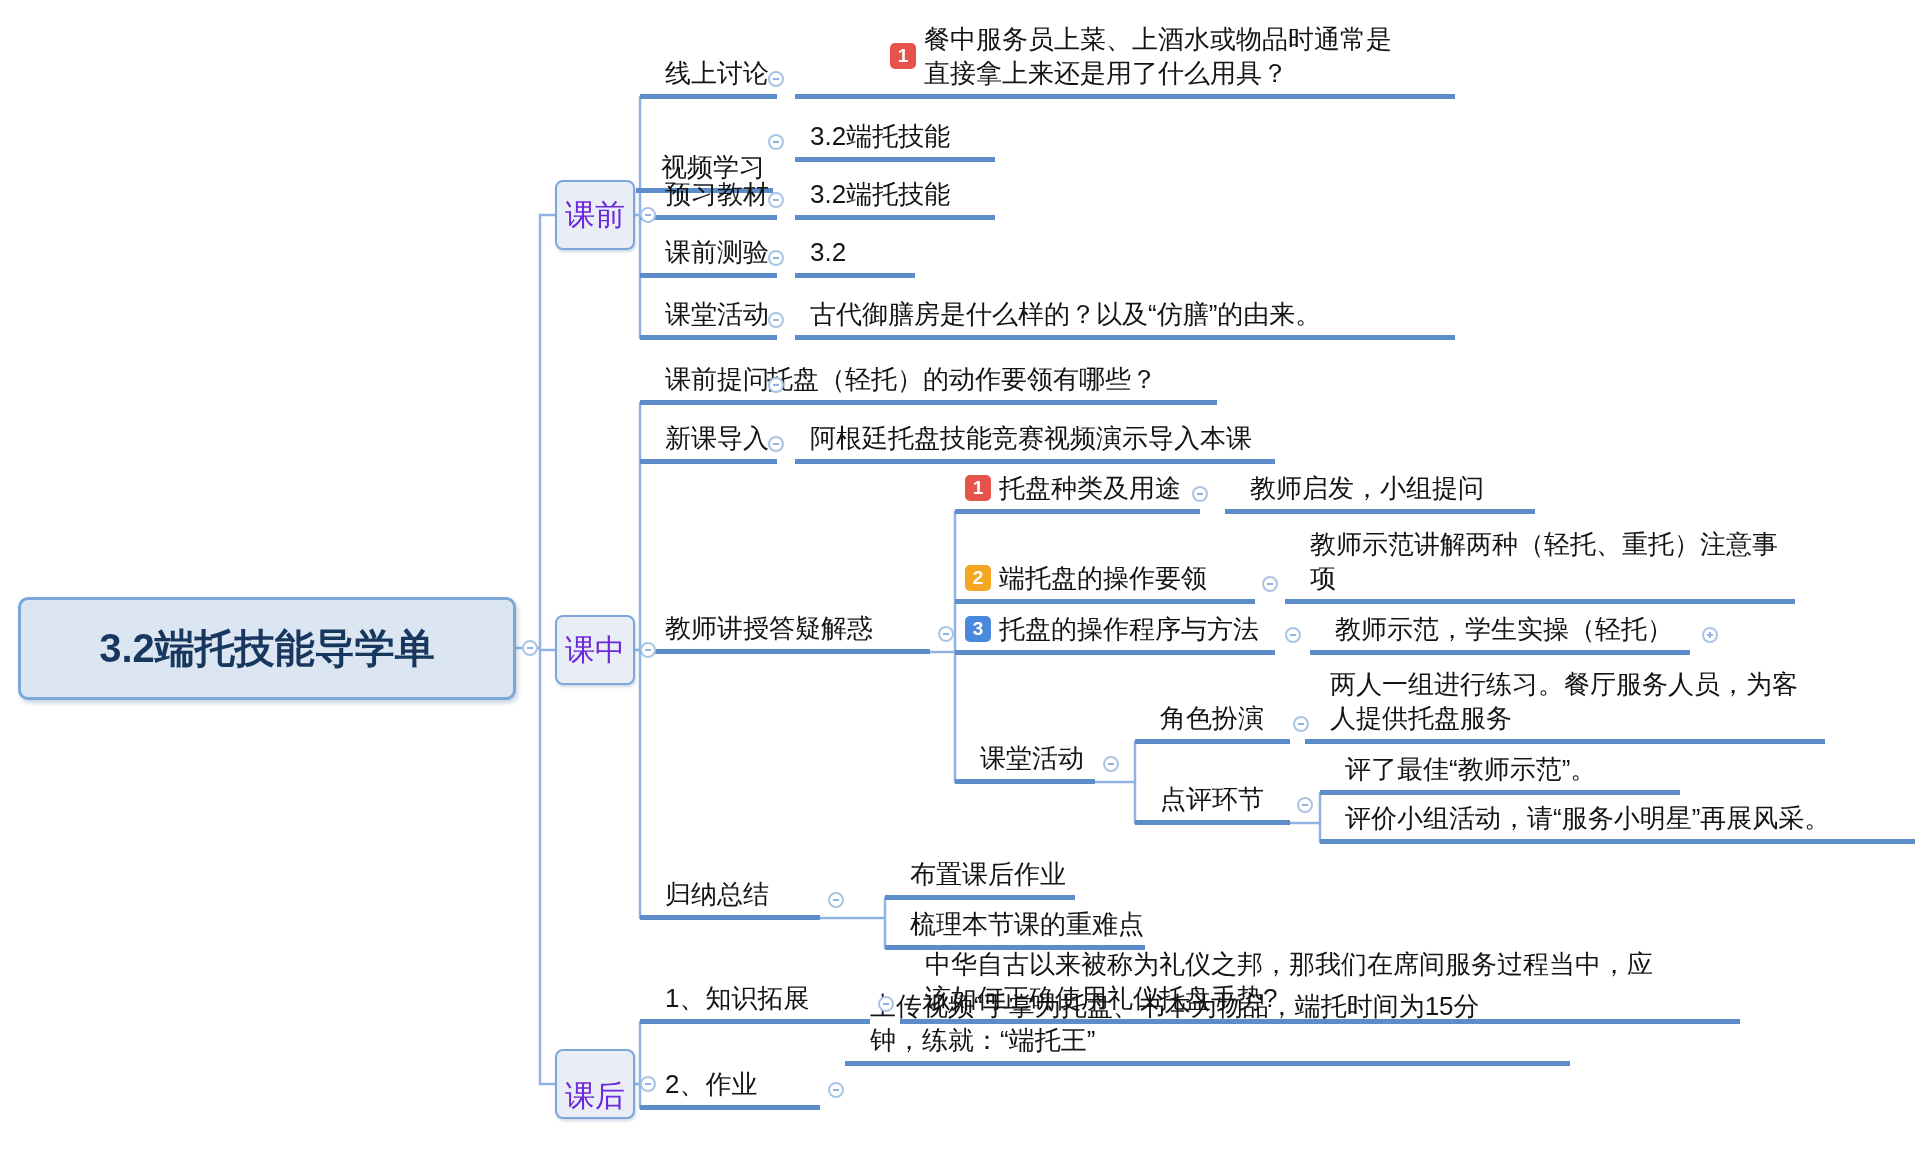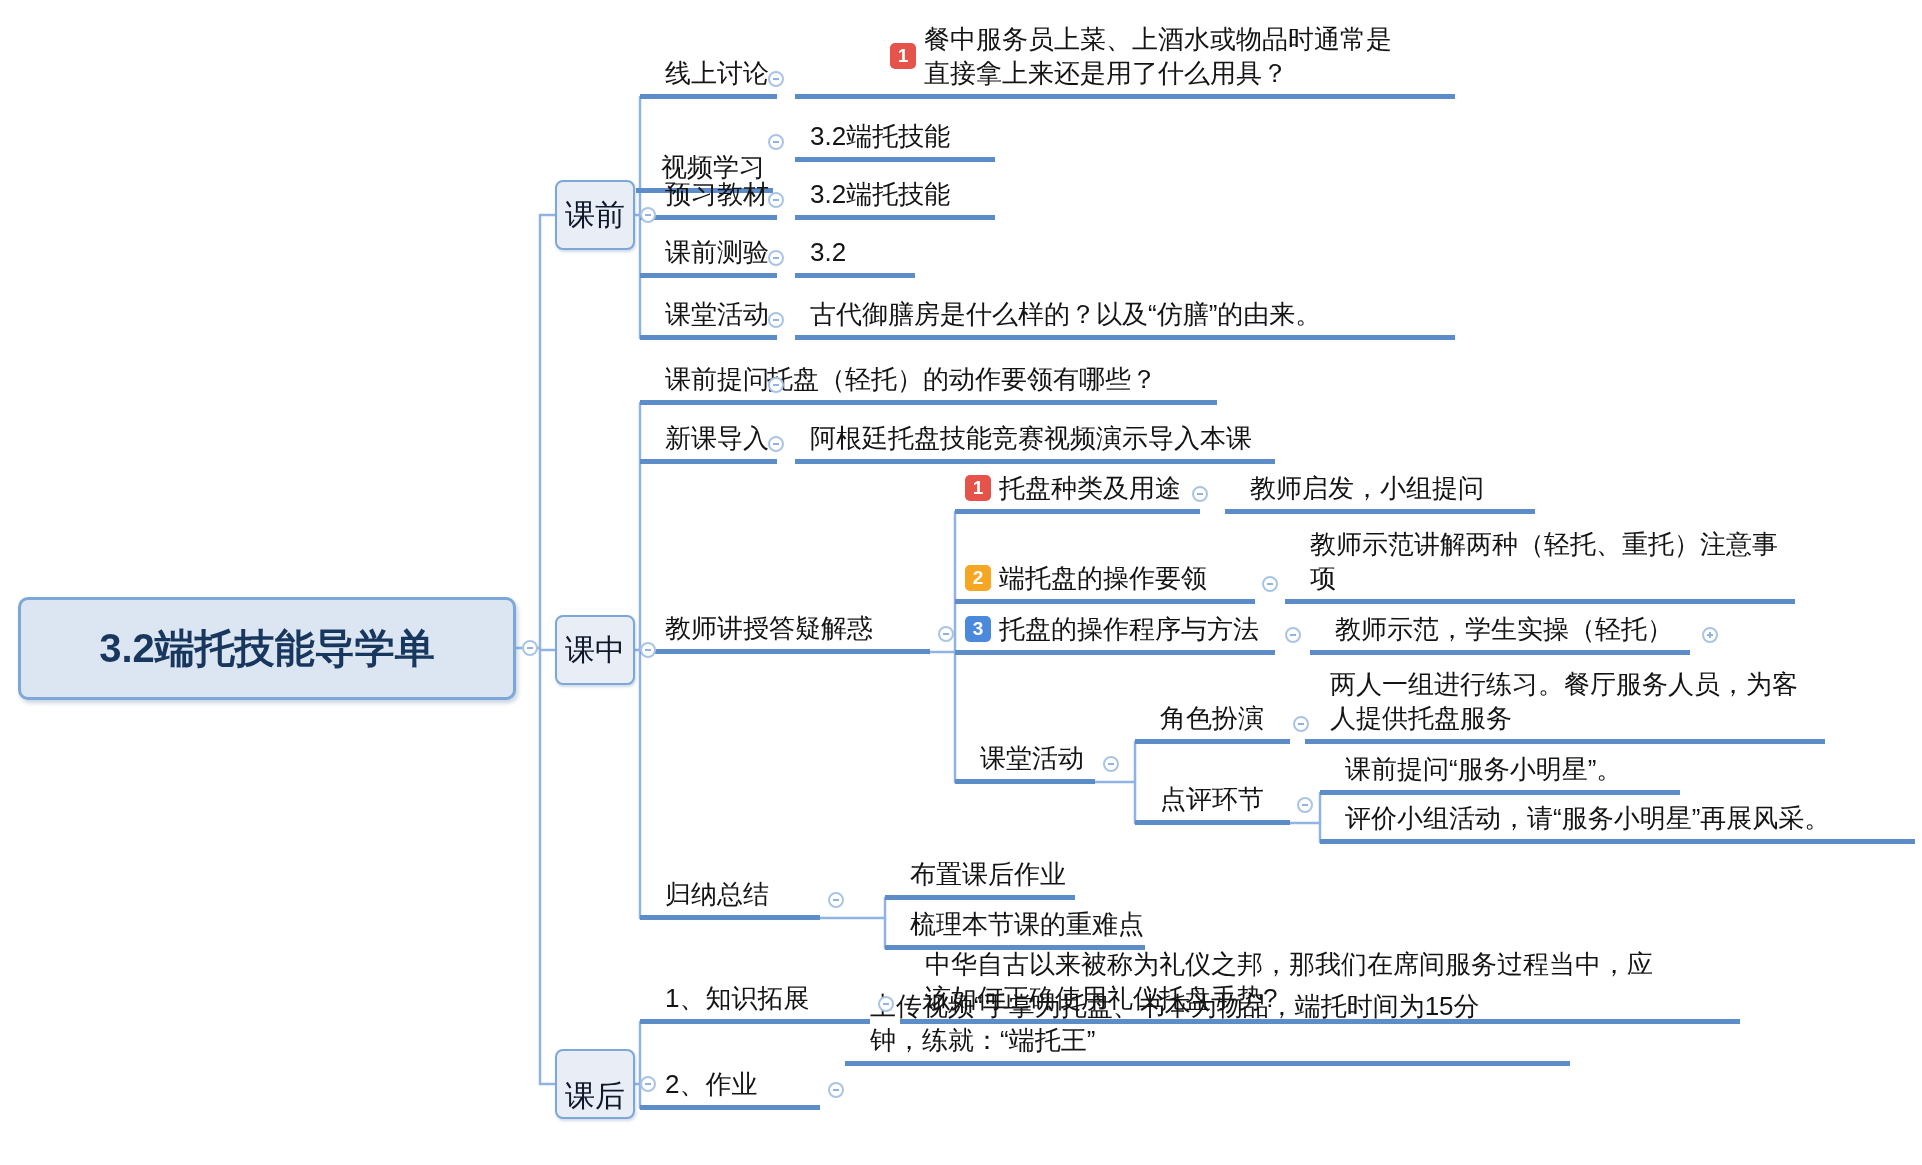--- a/index.html
+++ b/index.html
@@ -9,21 +9,21 @@
   .node{position:absolute;border-bottom:5px solid #5c8dc8;font-size:26px;line-height:34px;color:#141414;
         padding:0 0 4px 25px;white-space:pre-line;box-sizing:border-box;}
   .flexnode{display:flex;align-items:center;}
   .flexnode .txt{white-space:pre-line;}
   .badge{width:26px;height:26px;border-radius:5px;color:#fff;font-size:19px;font-weight:bold;
          display:flex;align-items:center;justify-content:center;flex:none;margin-right:8px;}
   .b-red{background:#e5534b;}
   .b-orange{background:#f5a623;}
   .b-blue{background:#4a89dc;}
   .box{position:absolute;background:#e9eef6;border:2px solid #7da7d9;border-radius:8px;
-       display:flex;align-items:center;justify-content:center;font-size:30px;color:#0f172a;
+       display:flex;align-items:center;justify-content:center;font-size:30px;color:#6d28d9;
        box-sizing:border-box;box-shadow:1px 2px 3px rgba(100,130,170,.3);}
   .root-box{position:absolute;background:#dce6f2;border:3px solid #7da7d9;border-radius:10px;
        display:flex;align-items:center;justify-content:center;font-size:40px;font-weight:bold;color:#17375e;
        box-sizing:border-box;box-shadow:2px 3px 4px rgba(100,130,170,.35);}
   .ccircle{position:absolute;width:16px;height:16px;border-radius:50%;background:#fff;
        border:2px solid #aac4e4;box-sizing:border-box;}
   .ccircle::after{content:"";position:absolute;left:3px;right:3px;top:50%;margin-top:-1px;height:2px;background:#8fb4e3;}
   .ccircle.plus::before{content:"";position:absolute;top:3px;bottom:3px;left:50%;margin-left:-1px;width:2px;background:#8fb4e3;}
 </style>
 </head>
@@ -105,21 +105,21 @@
     <span class="badge b-blue">3</span>
     <span class="txt">托盘的操作程序与方法</span>
   </div>
   <div class="node" style="left:1310px;top:612px;width:380px;">教师示范，学生实操（轻托）</div>
 
   <div class="node" style="left:955px;top:741px;width:140px;">课堂活动</div>
   <div class="node" style="left:1135px;top:701px;width:155px;">角色扮演</div>
   <div class="node" style="left:1305px;top:667px;width:520px;">两人一组进行练习。餐厅服务人员，为客
 人提供托盘服务</div>
   <div class="node" style="left:1135px;top:782px;width:155px;">点评环节</div>
-  <div class="node" style="left:1320px;top:752px;width:360px;">课前提问“服务小明星”。</div>
+  <div class="node" style="left:1320px;top:752px;width:360px;">评了最佳“教师示范”。</div>
   <div class="node" style="left:1320px;top:801px;width:595px;">评价小组活动，请“服务小明星”再展风采。</div>
 
   <div class="node" style="left:640px;top:877px;width:180px;">归纳总结</div>
   <div class="node" style="left:885px;top:857px;width:190px;">布置课后作业</div>
   <div class="node" style="left:885px;top:907px;width:260px;">梳理本节课的重难点</div>
 
   <div class="node" style="left:640px;top:981px;width:230px;">1、知识拓展</div>
   <div class="node" style="left:900px;top:947px;width:840px;">中华自古以来被称为礼仪之邦，那我们在席间服务过程当中，应
 该如何正确使用礼仪托盘手势?</div>
   <div class="node" style="left:640px;top:1067px;width:180px;">2、作业</div>

